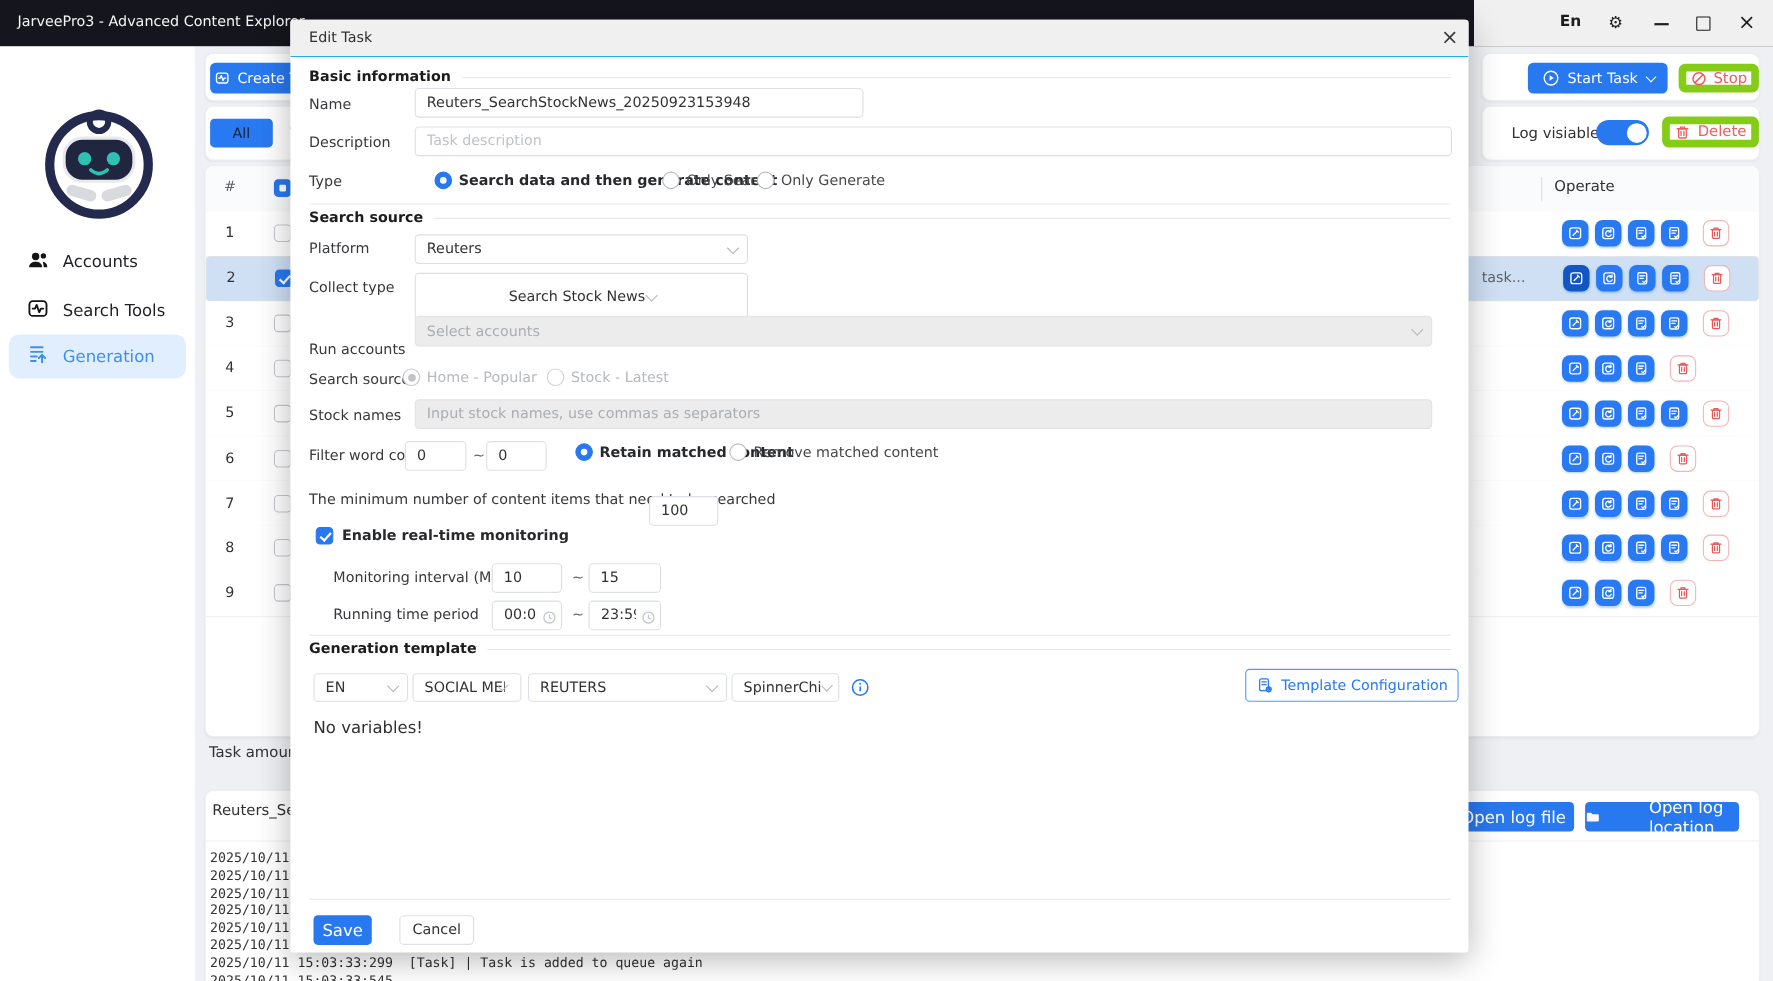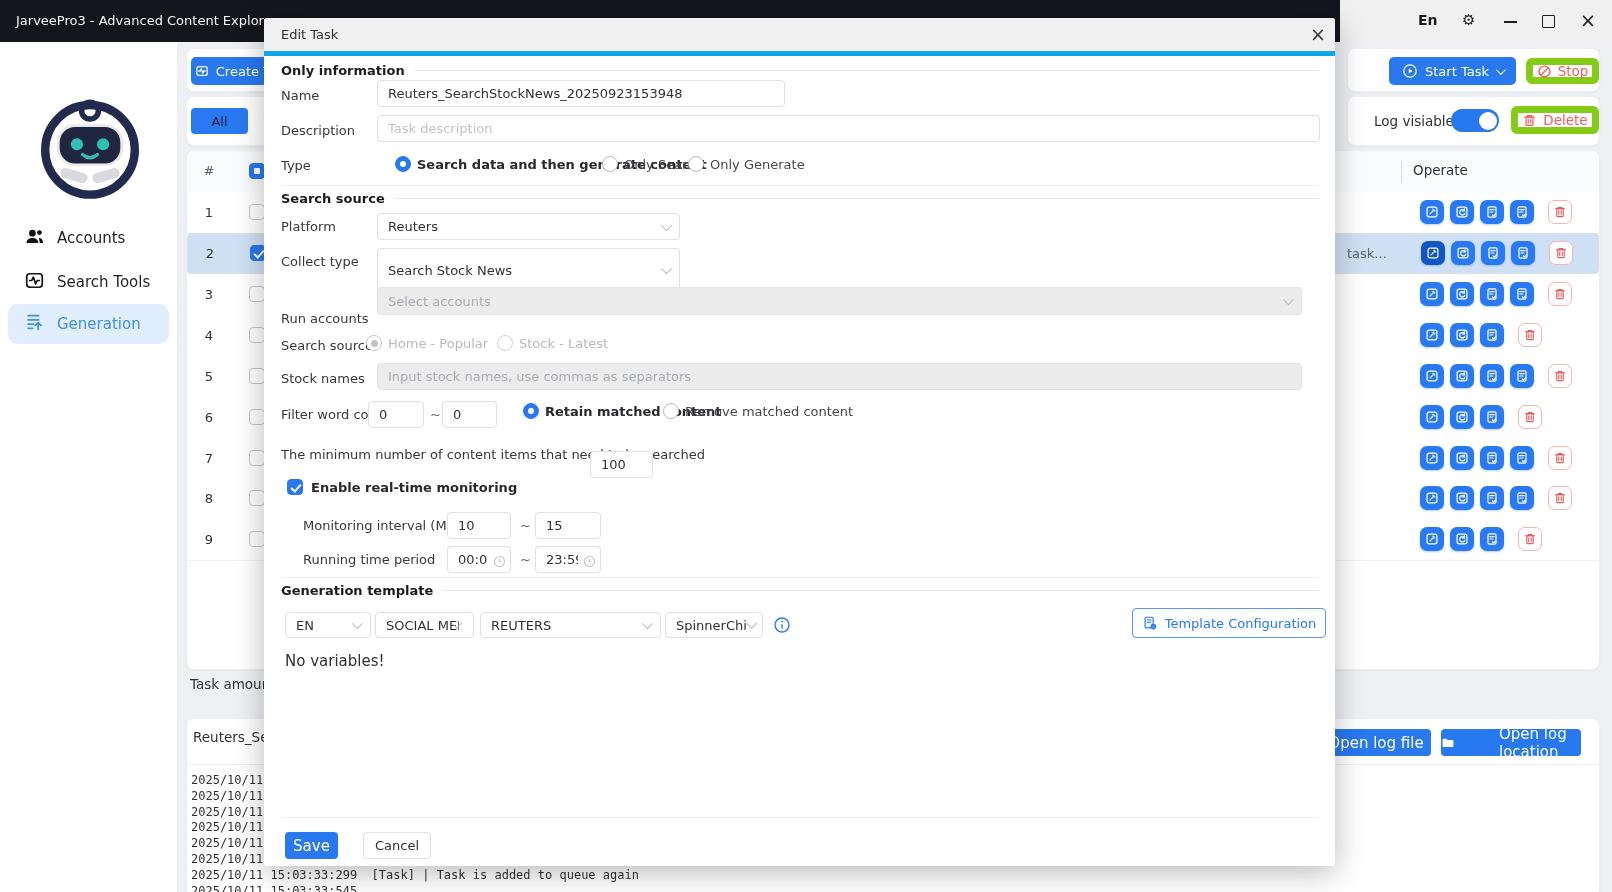--- a/index.html
+++ b/index.html
@@ -44,21 +44,21 @@
   .cb.ind::after{content:"";position:absolute;left:4px;top:4px;width:6px;height:6px;background:#fff;border-radius:1px;}
   .ops{position:absolute;left:1233px;top:50%;transform:translateY(-50%);display:flex;align-items:center;gap:6px;}
   .opbtn{width:24px;height:24px;border-radius:7px;background:#2979f2;display:flex;align-items:center;justify-content:center;cursor:pointer;box-shadow:0 1px 2px rgba(40,120,240,.35);}
   .opbtn.dark{background:#1256c4;}
   .opbtn.red{background:#fff;border:1px solid #f3b4b4;box-shadow:none;box-sizing:border-box;margin-left:8px;}
   .rowtail{position:absolute;left:1159px;top:50%;transform:translateY(-50%);font-size:13px;color:#606266;}
   
   .logline{font-family:"DejaVu Sans Mono","Liberation Mono",monospace;font-size:12px;line-height:15.8px;color:#303133;white-space:pre;}
   
   .modal{left:264px;top:18px;width:1071px;height:848px;background:#fff;border-radius:3px;box-shadow:0 6px 30px rgba(0,0,0,.28);z-index:30;}
-  .mhead{position:absolute;left:0;top:0;right:0;height:33px;background:#f0f0f1;border-bottom:5px solid #0ea5e9;border-radius:3px 3px 0 0;}
+  .mhead{position:absolute;left:0;top:0;right:0;height:33px;background:#f0f0f1;border-bottom:1px solid #0ea5e9;border-radius:3px 3px 0 0;}
   .mtitle{position:absolute;left:17px;top:0;line-height:33px;font-size:13px;color:#2f2f31;}
   .mclose{position:absolute;left:1043px;top:5px;width:22px;height:22px;font-size:19px;color:#3a3a3c;text-align:center;line-height:22px;cursor:pointer;}
   .legend{position:absolute;left:17px;width:1038px;display:flex;align-items:center;}
   .legend b{font-size:13px;color:#1c1c1e;white-space:nowrap;}
   .legend i{flex:1;height:1px;background:#e7e7ea;margin-left:10px;}
   .mlabel{position:absolute;font-size:13px;color:#36383b;white-space:nowrap;}
   .ipt{position:absolute;border:1px solid #dcdfe6;border-radius:4px;padding:0 10px;font-size:13px;color:#303133;font-family:"DejaVu Sans","Liberation Sans",sans-serif;box-sizing:border-box;outline:none;background:#fff;}
   .ipt::placeholder{color:#bfc3c9;}
   .ipt.dis{background:#ececec;border-color:#e2e2e5;color:#a9adb3;}
   .ipt.dis::placeholder{color:#a9adb3;}
@@ -597,21 +597,21 @@
       </div>
   </div>
 
   <div class="abs modal">
     <div class="mhead">
       <span class="mtitle">Edit Task</span>
       <span class="mclose">×</span>
     </div>
 
     <div class="legend" style="top:45px;">
-      <b>Only information</b>
+      <b>Basic information</b>
         <i></i>
     </div>
 
     <span class="mlabel" style="left:17px;top:70px;">Name</span>
     <input class="ipt" style="left: 113px; top: 62px; width: 408px; height: 27px;" value="Reuters_SearchStockNews_20250923153948">
 
     <span class="mlabel" style="left:17px;top:105px;">Description</span>
     <input class="ipt" style="left: 113px; top: 97px; width: 943px; height: 27px;" placeholder="Task description">
 
     <span class="mlabel" style="left:17px;top:140px;">Type</span>
@@ -628,21 +628,21 @@
         <i></i>
     </div>
 
     <span class="mlabel" style="left:17px;top:201px;">Platform</span>
     <div class="sel" style="left:113px;top:195px;width:303px;height:27px;">
       <span class="txt">Reuters</span>
       <span class="caret"></span>
     </div>
 
     <span class="mlabel" style="left:17px;top:236px;">Collect type</span>
-    <div class="sel" style="left:113px;top:230px;width:303px;height:44px;">
+    <div class="sel" style="left:113px;top:230px;width:303px;height:44px;justify-content:center;">
       <span class="txt">Search Stock News</span>
       <span class="caret"></span>
     </div>
 
     <span class="mlabel" style="left:17px;top:275px;margin-top:18px;">Run accounts</span>
     <div class="sel dis" style="left:113px;top:269px;width:925px;height:28px;">
       <span class="txt">Select accounts</span>
       <span class="caret"></span>
     </div>
 

